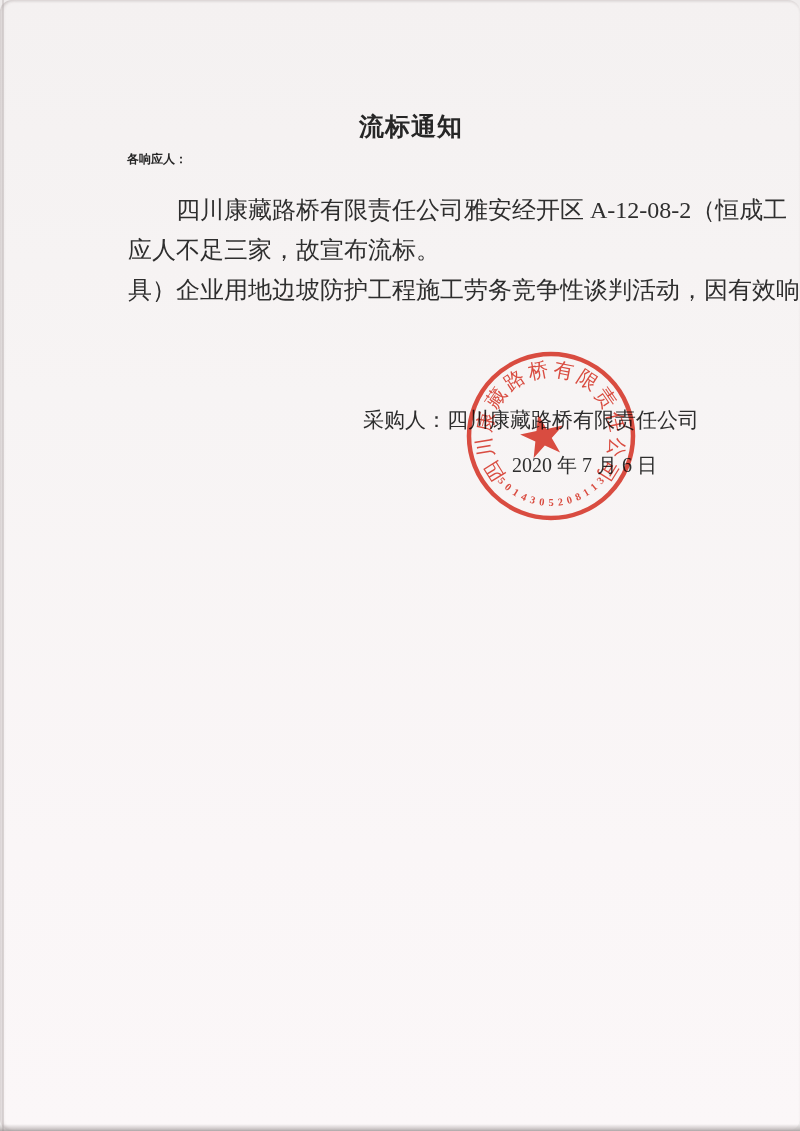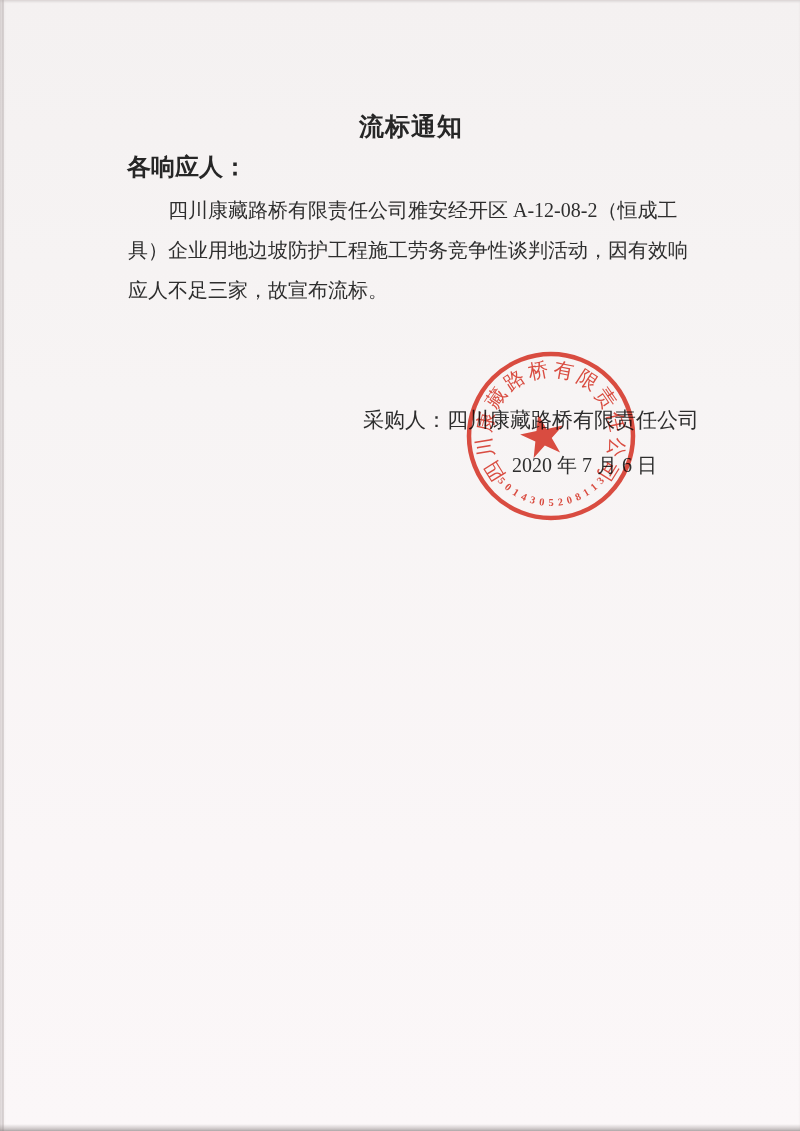--- a/index.html
+++ b/index.html
@@ -9,45 +9,46 @@
     overflow:hidden;
     background:#efecec;
   }
   .page{
     position:relative;
     width:800px;height:1131px;
     background:linear-gradient(180deg,#f4f1f1 0%,#f7f4f4 35%,#faf6f7 75%,#fbf7f8 100%);
     color:#2b2b2b;
     box-shadow:inset 3px 0 3px rgba(160,150,150,.30),
                inset 0 2px 2px rgba(170,160,160,.20);
+    border-radius:12px;
   }
   .edge-bottom{
     position:absolute;left:0;bottom:0;width:100%;height:7px;
     background:linear-gradient(180deg,rgba(180,172,172,0) 0%,rgba(150,142,142,.45) 70%,rgba(120,113,113,.55) 100%);
   }
   .edge-left{
     position:absolute;left:2px;top:0;width:2px;height:100%;
     background:rgba(175,165,165,.35);
   }
   .doc-title{
     position:absolute;left:0;right:0;top:110px;
     text-align:center;
     transform:translateX(11px);
     font-size:25px;font-weight:bold;
     letter-spacing:1px;
     color:#262626;
   }
   .salutation{
     position:absolute;left:127px;top:151px;
-    font-size:24px;font-weight:bold;
+    font-size:12px;font-weight:bold;
     color:#262626;
   }
   .body-par{
     position:absolute;left:128px;top:190px;width:572px;
-    font-size:20px;line-height:40px;
+    font-size:24px;line-height:40px;
     color:#2e2e2e;
   }
   .body-line{white-space:nowrap;}
   .body-line.indent{text-indent:2em;}
   .purchaser-line{
     position:absolute;left:363px;top:406px;
     font-size:21px;white-space:nowrap;
     color:#2e2e2e;
   }
   .date-line{
@@ -69,22 +70,22 @@
 <body>
 
 <div class="page">
 
   <div class="doc-title">流标通知</div>
 
   <div class="salutation">各响应人：</div>
 
   <div class="body-par">
     <div class="body-line indent">四川康藏路桥有限责任公司雅安经开区 A-12-08-2（恒成工</div>
+    <div class="body-line">应人不足三家，故宣布流标。</div>
     <div class="body-line">具）企业用地边坡防护工程施工劳务竞争性谈判活动，因有效响</div>
-    <div class="body-line">应人不足三家，故宣布流标。</div>
   </div>
 
   <div class="purchaser-line"><span>采购人：</span><span>四川康藏路桥有限责任公司</span></div>
 
   <div class="date-line">2020 年 7 月 6 日</div>
 
   <svg class="seal" viewBox="-100 -100 200 200" xmlns="http://www.w3.org/2000/svg">
     <circle cx="0" cy="0" r="82" fill="none" stroke-width="4.5" stroke="#dd3b2e"></circle>
     <polygon transform="translate(-8,1) rotate(-12)" points="0,-23 5.17,-7.12 21.87,-7.11 8.37,2.72 13.52,18.61 0,8.8 -13.52,18.61 -8.37,2.72 -21.87,-7.11 -5.17,-7.12" fill="#dd3b2e"></polygon>
     <g id="seal-company-arc">

